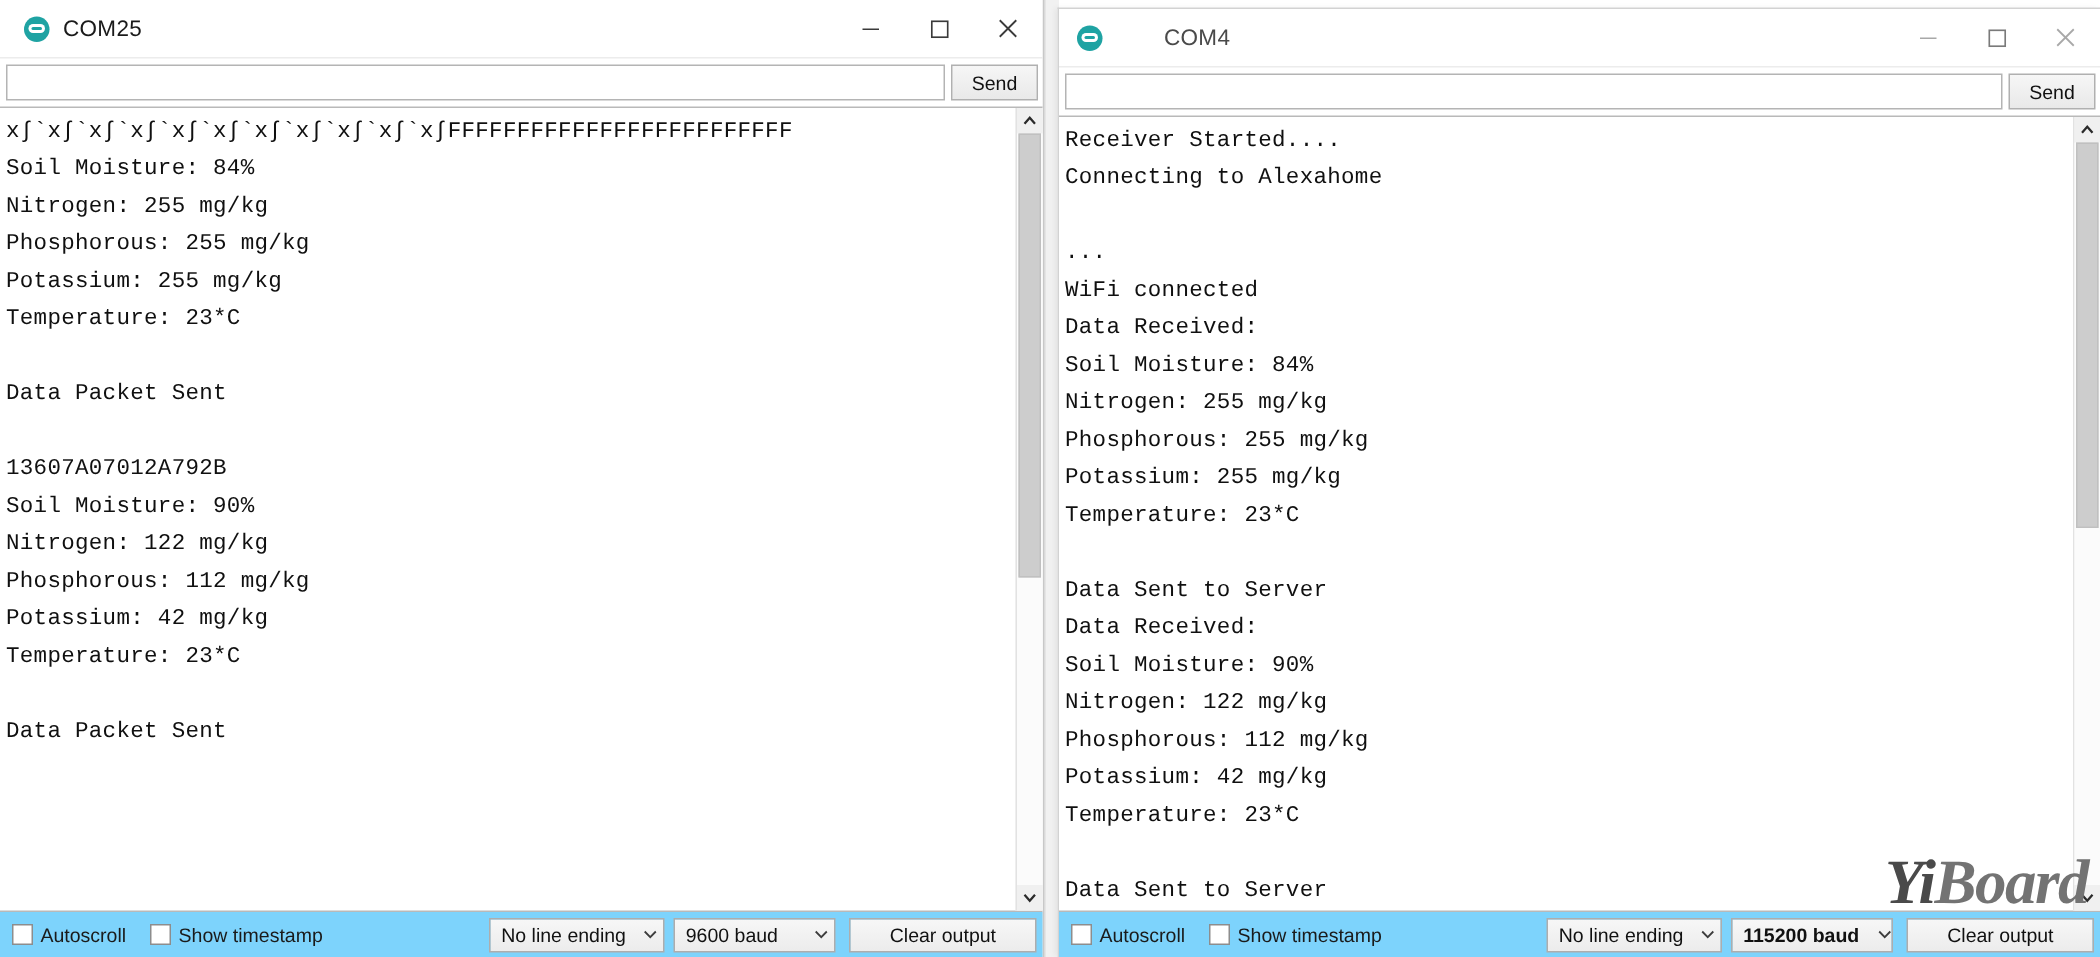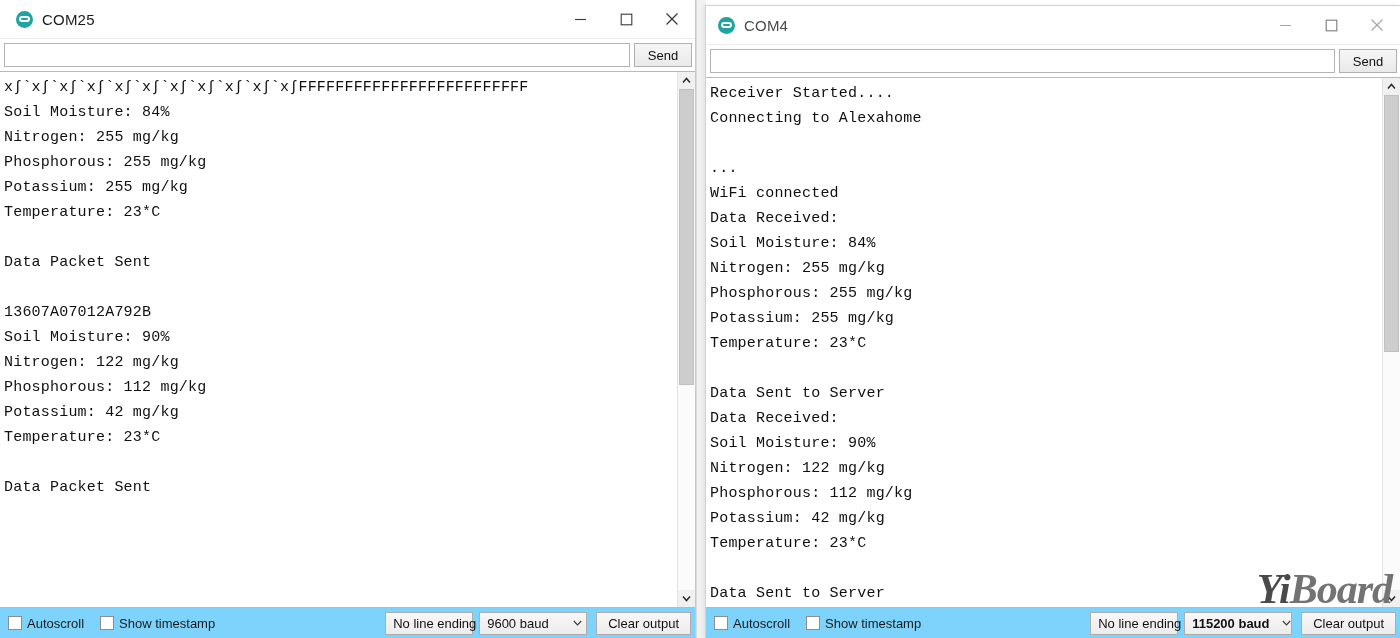--- a/index.html
+++ b/index.html
@@ -45,21 +45,21 @@
   .titlebar {
     height: 38px;
     flex: 0 0 38px;
     display: flex;
     align-items: center;
     background: #ffffff;
     border-bottom: 1px solid #ececec;
     position: relative;
   }
   .win-left .titlebar { padding-left: 16px; }
-  .win-right .titlebar { padding-left: 12px; }
+  .win-right .titlebar { padding-left: 12px; gap: 32px; }
 
   .app-icon {
     width: 17px; height: 17px;
     border-radius: 50%;
     background: #1fa3a3;
     position: relative;
     flex: 0 0 17px;
     margin-right: 9px;
   }
   .app-icon::before {
@@ -240,27 +240,27 @@
     cursor: default;
   }
   .sel .sel-label { white-space: nowrap; }
   .sel .caret {
     margin-left: auto;
     padding-left: 12px;
     display: flex;
     align-items: center;
     color: #4a4a4a;
   }
-  .sel-line { width: 88px; }
+  .sel-line { width: 117px; }
   .sel-baud-l { width: 108px; }
   .sel-baud-r { width: 108px; font-weight: bold; }
   .clearbtn {
     height: 23px;
     margin-left: 9px;
-    padding: 0 11px;
+    padding: 0 26px;
     background: linear-gradient(#f7f7f7, #ececec);
     border: 1px solid #adadad;
     font-size: 13px;
     color: #111;
     display: flex;
     align-items: center;
     box-sizing: border-box;
     white-space: nowrap;
     cursor: default;
   }

